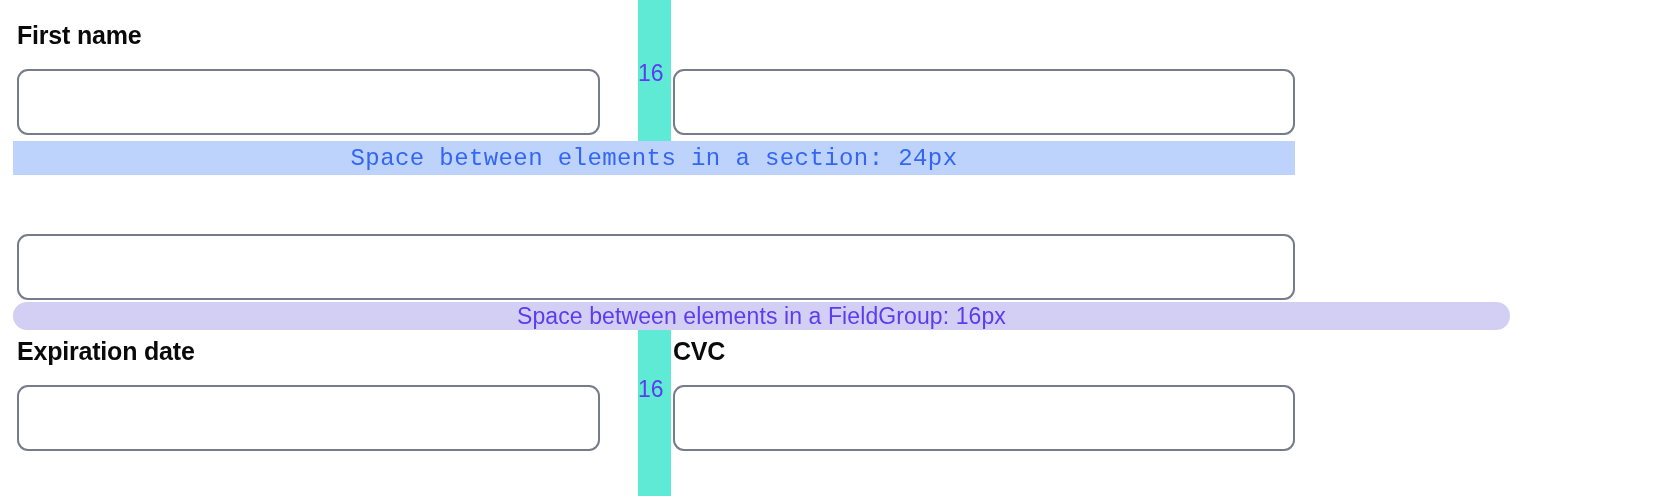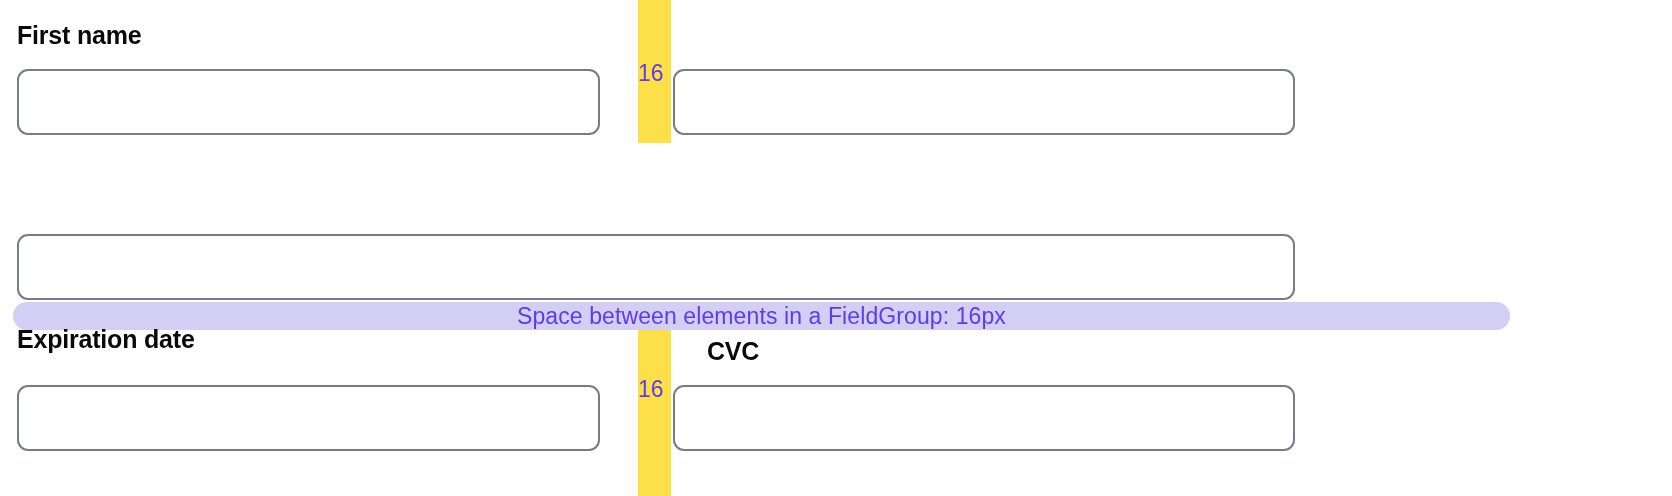--- a/index.html
+++ b/index.html
@@ -46,21 +46,21 @@
     outline: none;
     font-family: "Liberation Sans", sans-serif;
     font-size: 22px;
     color: #111111;
     padding: 0 14px;
   }
   .text-input::placeholder { color: #9aa0ad; }
 
   
   .gap-col {
-    background: #fde047;
+    background: #5eead4;
     display: flex;
     align-items: center;
     justify-content: flex-start;
   }
   .gap-col-label {
     font-family: "Liberation Sans", sans-serif;
     font-size: 23px;
     font-weight: 400;
     color: #5d3bef;
     line-height: 1;
@@ -103,33 +103,36 @@
 
   <input class="abs text-input" style="left: 17px; top: 69px; width: 583px;" type="text" value="">
 
   <div class="abs gap-col" style="left:638px; top:0px; width:33px; height:143px;">
     <span class="gap-col-label" style="position:absolute; left:0px; top:62px;">16</span>
   </div>
 
 
   <input class="abs text-input" style="left: 673px; top: 69px; width: 622px;" type="text" value="">
 
+  <div class="abs ann-bar section" style="left:13px; top:141px; width:1282px; height:34px;">
+    <span class="ann-text">Space between elements in a section: 24px</span>
+  </div>
 
 
   <input class="abs text-input" style="left: 17px; top: 234px; width: 1278px;" type="text" value="">
 
   <div class="abs ann-bar fieldgroup" style="left:13px; top:302px; width:1497px; height:28px;border-radius:14px;">
     <span class="ann-text">Space between elements in a FieldGroup: 16px</span>
   </div>
 
-  <div class="abs field-label" style="left:17px; top:324px;">Expiration date</div>
+  <div class="abs field-label" style="left:17px; top:336px;">Expiration date</div>
 
   <input class="abs text-input" style="left: 17px; top: 385px; width: 583px;" type="text" value="">
 
   <div class="abs gap-col" style="left:638px; top:330px; width:33px; height:166px;">
     <span class="gap-col-label" style="position:absolute; left:0px; top:48px;">16</span>
   </div>
 
-  <div class="abs field-label" style="left:673px; top:336px;margin-left:34px;">CVC</div>
+  <div class="abs field-label" style="left:673px; top:336px;">CVC</div>
 
   <input class="abs text-input" style="left: 673px; top: 385px; width: 622px;" type="text" value="">
 
 </div>
 
 </body></html>

